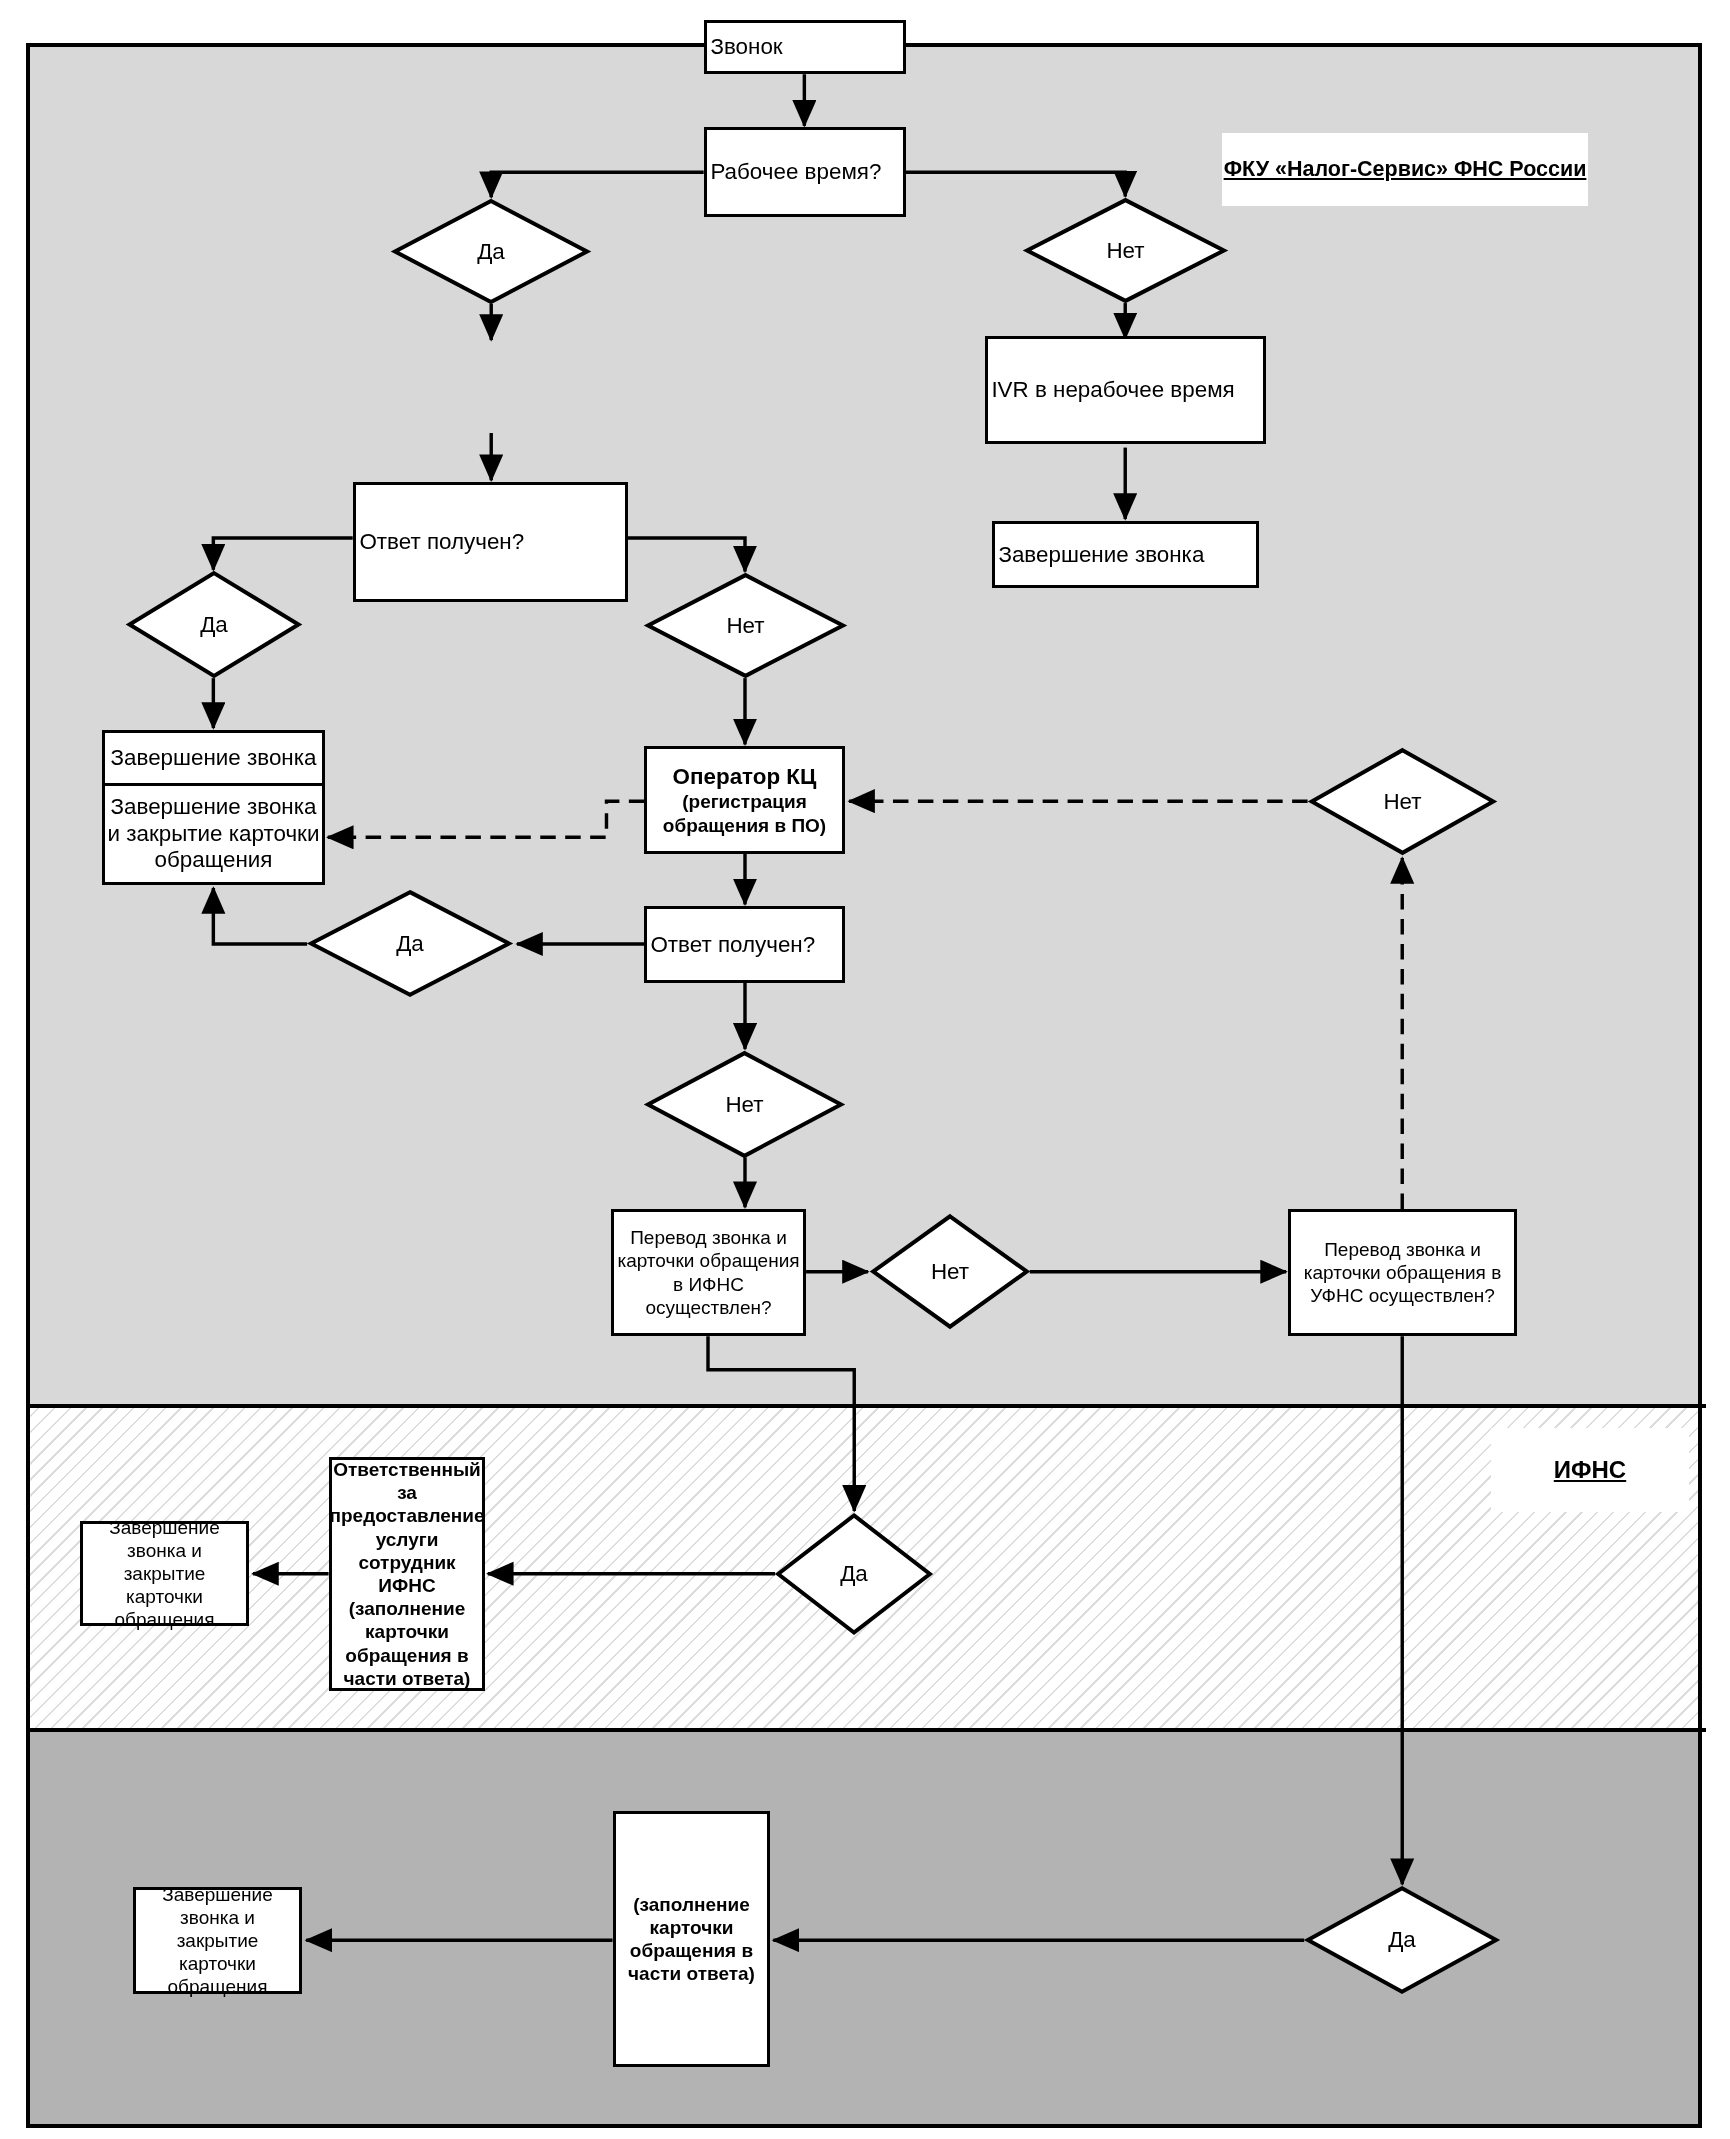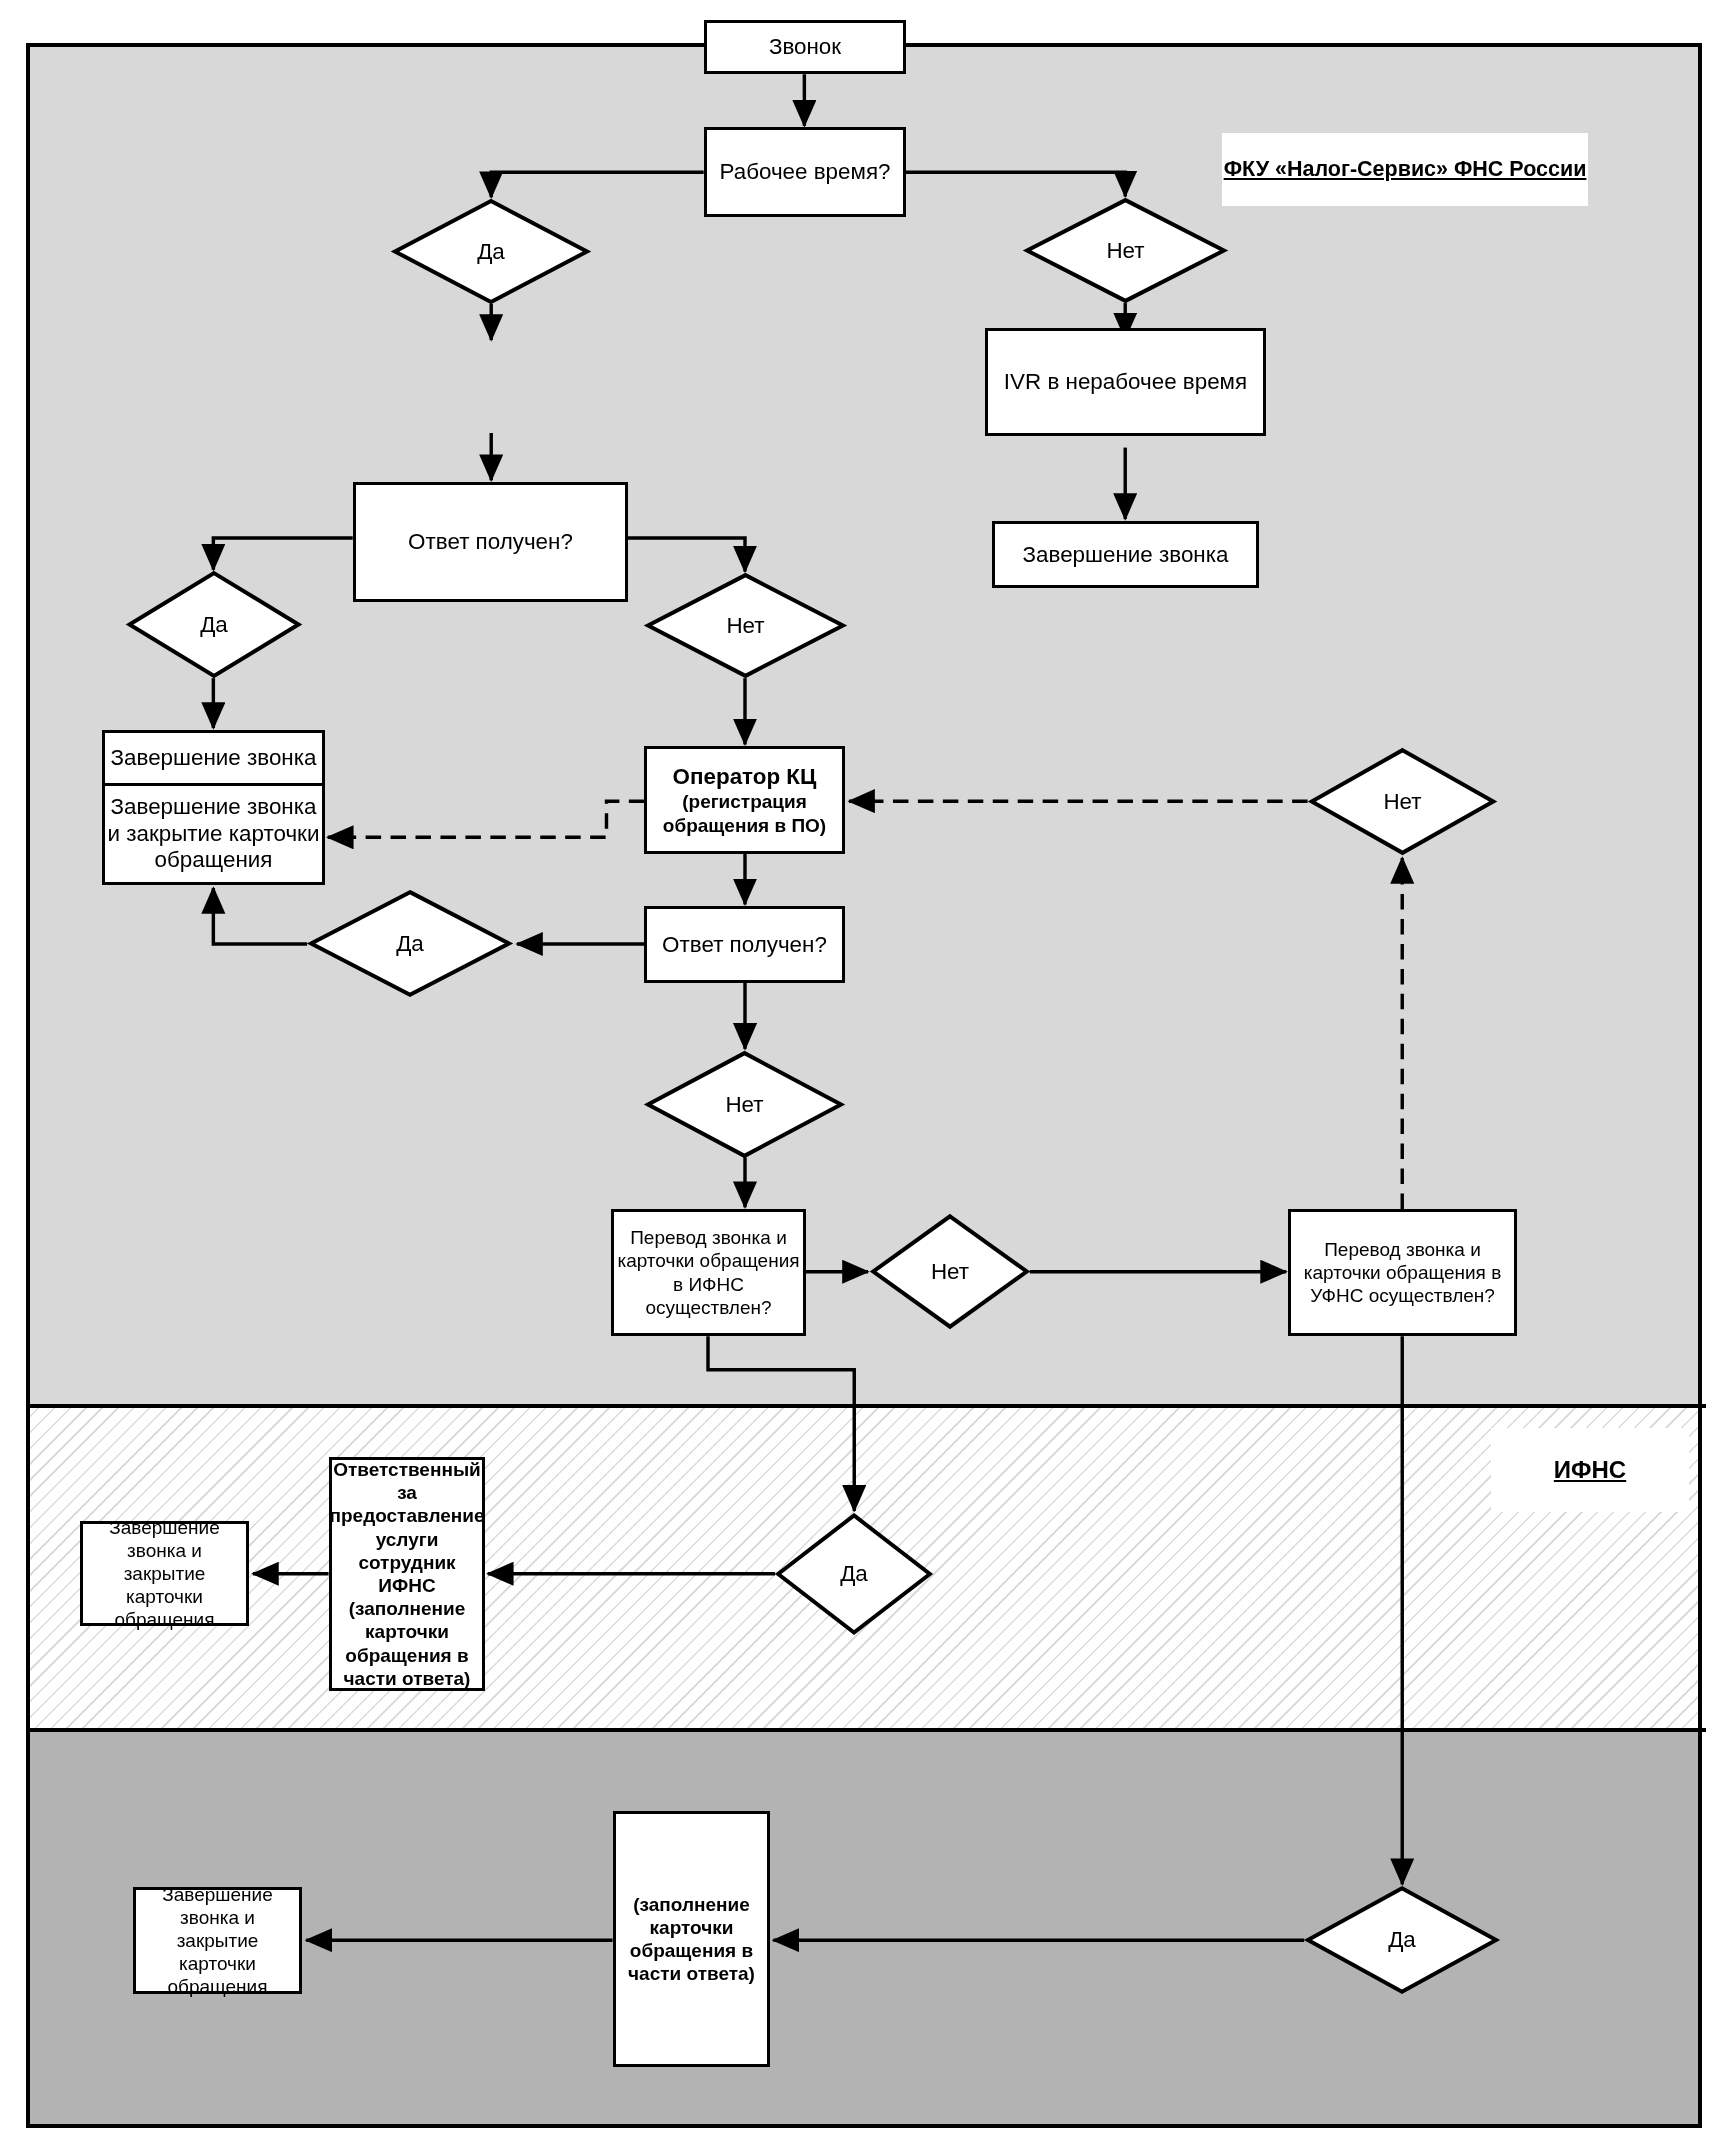--- a/index.html
+++ b/index.html
@@ -31,21 +31,21 @@
   #divider-ufns{top:1728px;}
   
   #edges{position:absolute;left:0;top:0;z-index:4;}
   #edges path{stroke:var(--line);stroke-width:4;fill:none;}
   #edges path.dashed{stroke-dasharray:18 11;}
   #edges marker path{fill:var(--line);stroke:none;}
   
   .node{
     position:absolute;background:var(--node-bg);
     border:3.4px solid var(--line);box-sizing:border-box;
-    display:flex;align-items:center;justify-content:center;
+    display:flex;align-items:center;
     text-align:center;font-size:22.4px;line-height:1.22;
     z-index:5;padding:1.7px 3.4px;
   }
   .node.tall{flex-direction:column;justify-content:center;padding:8.6px 3.4px;font-weight:bold;}
   .node .sub{display:block;}
   .stack{position:absolute;z-index:5;box-sizing:border-box;border:3.4px solid var(--line);background:var(--node-bg);display:flex;flex-direction:column;}
   .stack .cell{display:flex;align-items:center;justify-content:center;text-align:center;font-size:22.4px;line-height:1.2;box-sizing:border-box;}
   .stack .cell:first-child{border-bottom:3.4px solid var(--line);}
   .diamond{position:absolute;z-index:5;display:flex;align-items:center;justify-content:center;font-size:22.4px;}
   .diamond svg{position:absolute;left:0;top:0;width:100%;height:100%;overflow:visible;}
@@ -115,21 +115,21 @@
 
   <div class="node" style="left:704px;top:20px;width:202px;height:54px;">
     <span>Звонок</span>
   </div>
 
   <div class="node" style="left:704px;top:127px;width:202px;height:90px;">
     <span>Рабочее время?</span>
   </div>
 
 
-  <div class="node" style="left:985px;top:328px;width:281px;height:108px;">
+  <div class="node" style="left:985px;top:336px;width:281px;height:108px;">
     <span>IVR в нерабочее время</span>
   </div>
 
   <div class="node" style="left:353px;top:482px;width:275px;height:120px;">
     <span>Ответ получен?</span>
   </div>
 
   <div class="node" style="left:992px;top:521px;width:267px;height:67px;">
     <span>Завершение звонка</span>
   </div>

